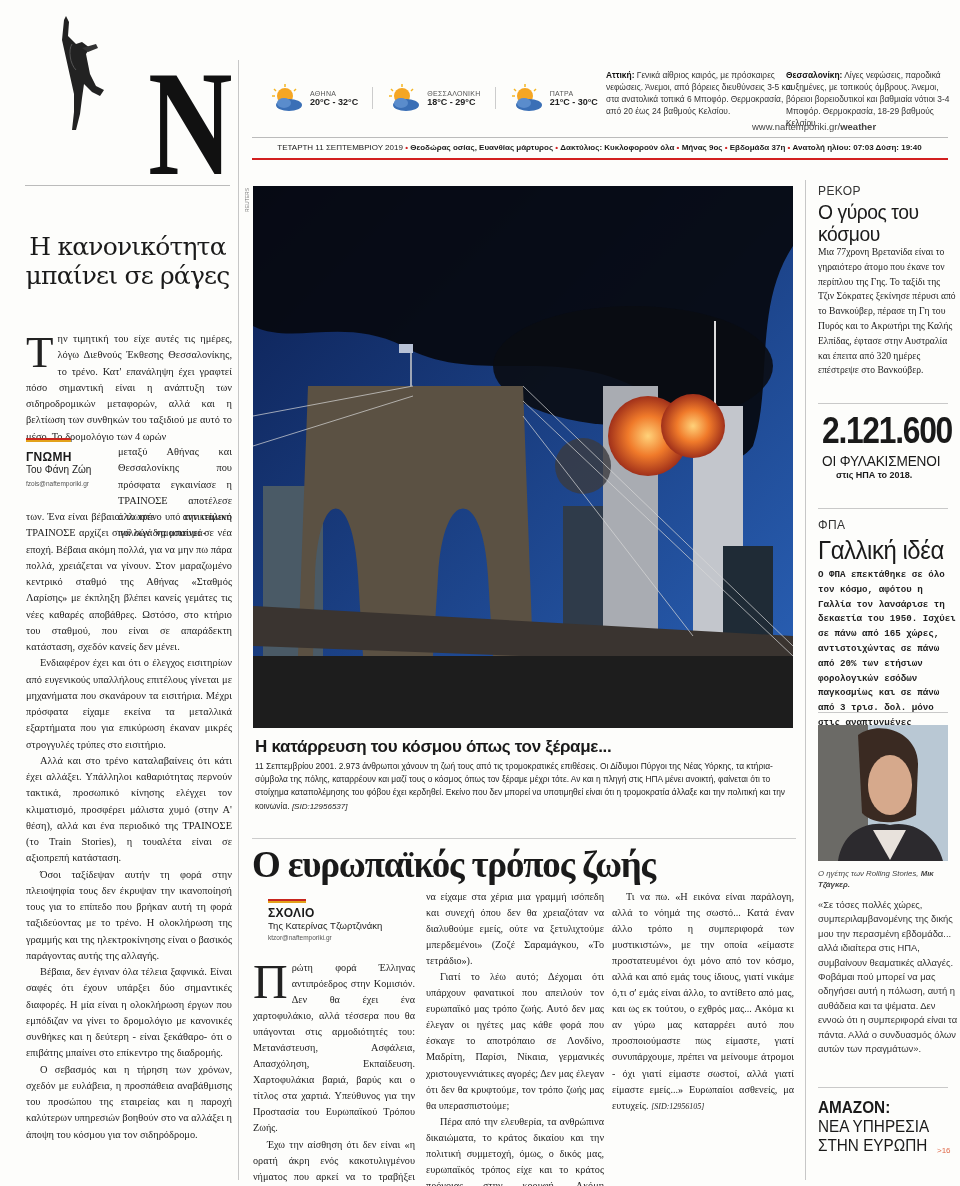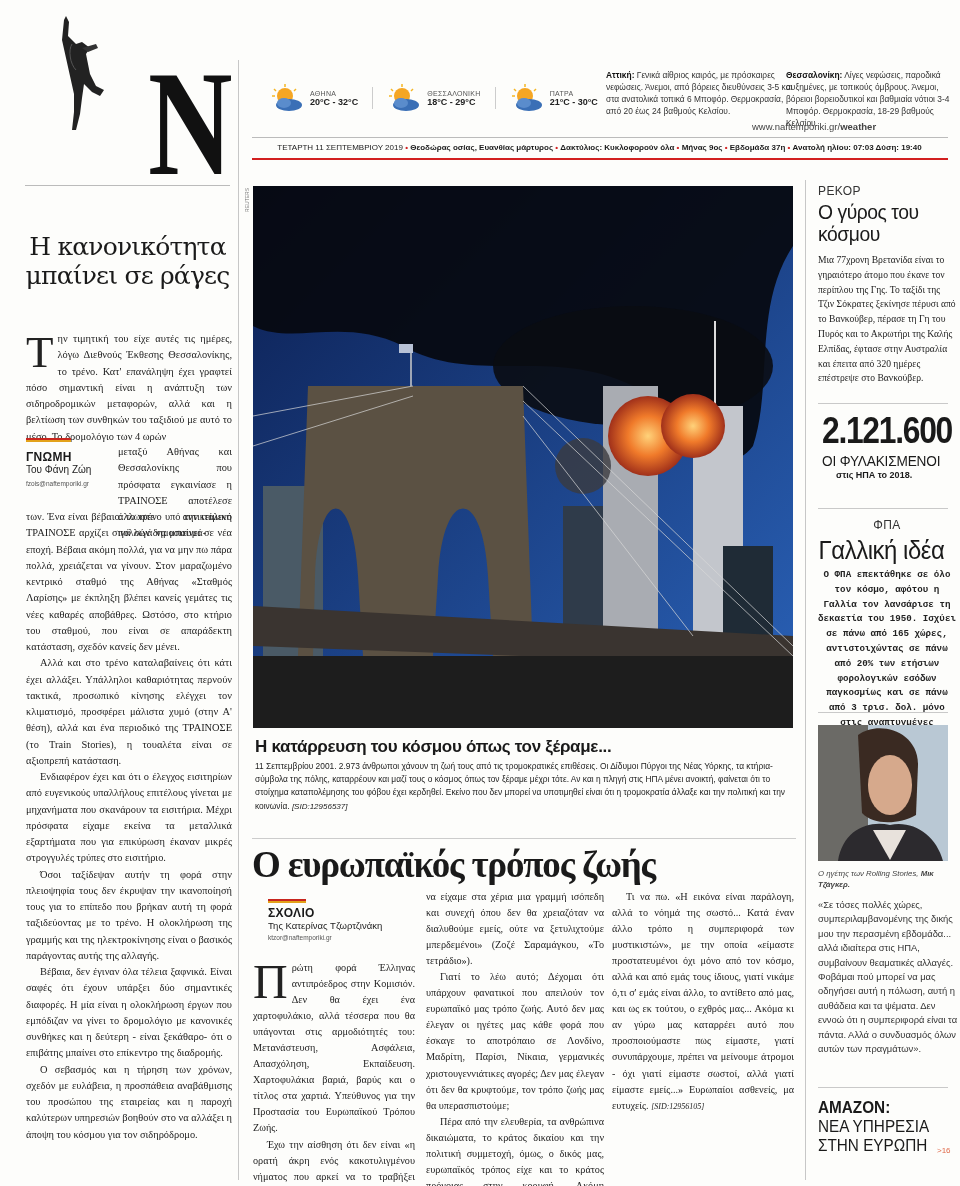--- a/index.html
+++ b/index.html
@@ -182,22 +182,22 @@
   <div class="redbar"></div>
   <div class="byline-kicker" style="margin-top:8px;">ΓΝΩΜΗ</div>
   <div class="byline-name">Του Φάνη Ζώη</div>
   <div class="byline-email" style="margin-top:5px;">fzois@naftemporiki.gr</div>
 </div>
 
 <div class="abs body-text" style="left:118px; top:444px; width:114px;">μεταξύ Αθήνας και Θεσσαλονίκης που πρόσφατα εγκαινίασε η ΤΡΑΙΝΟΣΕ αποτέλεσε άλλωστε αντικείμενο πολλών δημοσιευμά-</div>
 
 <div class="abs body-text" style="left:26px; top:509px; width:206px;">
   <p>των. Ένα είναι βέβαιο: το τρένο υπό την ιταλική ΤΡΑΙΝΟΣΕ αρχίζει σιγά σιγά να μπαίνει σε νέα εποχή. Βέβαια ακόμη πολλά, για να μην πω πάρα πολλά, χρειάζεται να γίνουν. Στον μαραζωμένο κεντρικό σταθμό της Αθήνας «Σταθμός Λαρίσης» με έκπληξη βλέπει κανείς γεμάτες τις νέες καθαρές αποβάθρες. Ωστόσο, στο κτήριο του σταθμού, που είναι σε απαράδεκτη κατάσταση, σχεδόν κανείς δεν μένει.</p>
+  <p class="indent">Ενδιαφέρον έχει και ότι ο έλεγχος εισιτηρίων από ευγενικούς υπαλλήλους επιτέλους γίνεται με μηχανήματα που σκανάρουν τα εισιτήρια. Μέχρι πρόσφατα είχαμε εκείνα τα μεταλλικά εξαρτήματα που για επικύρωση έκαναν μικρές στρογγυλές τρύπες στο εισιτήριο.</p>
   <p class="indent">Αλλά και στο τρένο καταλαβαίνεις ότι κάτι έχει αλλάξει. Υπάλληλοι καθαριότητας περνούν τακτικά, προσωπικό κίνησης ελέγχει τον κλιματισμό, προσφέρει μάλιστα χυμό (στην Α' θέση), αλλά και ένα περιοδικό της ΤΡΑΙΝΟΣΕ (το Train Stories), η τουαλέτα είναι σε αξιοπρεπή κατάσταση.</p>
-  <p class="indent">Ενδιαφέρον έχει και ότι ο έλεγχος εισιτηρίων από ευγενικούς υπαλλήλους επιτέλους γίνεται με μηχανήματα που σκανάρουν τα εισιτήρια. Μέχρι πρόσφατα είχαμε εκείνα τα μεταλλικά εξαρτήματα που για επικύρωση έκαναν μικρές στρογγυλές τρύπες στο εισιτήριο.</p>
   <p class="indent">Όσοι ταξίδεψαν αυτήν τη φορά στην πλειοψηφία τους δεν έκρυψαν την ικανοποίησή τους για το επίπεδο που βρήκαν αυτή τη φορά ταξιδεύοντας με το τρένο. Η ολοκλήρωση της γραμμής και της ηλεκτροκίνησης είναι ο βασικός παράγοντας αυτής της αλλαγής.</p>
   <p class="indent">Βέβαια, δεν έγιναν όλα τέλεια ξαφνικά. Είναι σαφές ότι έχουν υπάρξει δύο σημαντικές διαφορές. Η μία είναι η ολοκλήρωση έργων που εμπόδιζαν να γίνει το δρομολόγιο με κανονικές συνθήκες και η δεύτερη - είναι ξεκάθαρο- ότι ο επιβάτης μπαίνει στο επίκεντρο της διαδρομής.</p>
   <p class="indent"><span>Ο σεβασμός και η τήρηση των χρόνων, σχεδόν με ευλάβεια, η προσπάθεια αναβάθμισης του προσώπου της εταιρείας και η παροχή καλύτερων υπηρεσιών βοηθούν στο να αλλάξει η άποψη του κόσμου για τον σιδηρόδρομο.</span> </p>
 </div>
 
 <div id="hero-credit" class="abs sans">REUTERS</div>
 <div id="hero" class="abs">
   <svg width="540" height="542" viewBox="0 0 540 542">
     <defs>
       <linearGradient id="sky" x1="0" y1="0" x2="1" y2="1">
@@ -263,32 +263,32 @@
   <p class="indent">Πέρα από την ελευθερία, τα ανθρώπινα δικαιώματα, το κράτος δικαίου και την πολιτική συμμετοχή, όμως, ο δικός μας, ευρωπαϊκός τρόπος είχε και το κράτος πρόνοιας στην κορυφή. Ακόμη διαφοροποιείται από</p>
 </div>
 
 <div class="col" style="left:612px; top:889px; width:182px;">
   <p class="indent"><span>Τι να πω. «Η εικόνα είναι παράλογη, αλλά το νόημά της σωστό... Κατά έναν άλλο τρόπο η συμπεριφορά των μυστικιστών», με την οποία «είμαστε προστατευμένοι όχι μόνο από τον κόσμο, αλλά και από εμάς τους ίδιους, γιατί νικάμε ό,τι σ' εμάς είναι άλλο, το αντίθετο από μας, και ως εκ τούτου, ο εχθρός μας... Ακόμα κι αν γύρω μας καταρρέει αυτό που προσποιούμαστε πως είμαστε, γιατί συνυπάρχουμε, πρέπει να μείνουμε άτρομοι - όχι γιατί είμαστε σωστοί, αλλά γιατί είμαστε εμείς...» Ευρωπαίοι ασθενείς, μα ευτυχείς.</span> <span class="sid">[SID:12956105]</span></p>
 </div>
 
 <div class="abs" style="left:818px; top:184px; width:138px;">
   <div class="side-kicker">ΡΕΚΟΡ</div>
   <div class="side-title" style="margin-top:3px; width:140px;">Ο γύρος του κόσμου</div>
-  <div class="side-body" style="margin-top:8px;">Μια 77χρονη Βρετανίδα είναι το γηραιότερο άτομο που έκανε τον περίπλου της Γης. Το ταξίδι της Τζιν Σόκρατες ξεκίνησε πέρυσι από το Βανκούβερ, πέρασε τη Γη του Πυρός και το Ακρωτήρι της Καλής Ελπίδας, έφτασε στην Αυστραλία και έπειτα από 320 ημέρες επέστρεψε στο Βανκούβερ.</div>
+  <div class="side-body" style="margin-top:0;">Μια 77χρονη Βρετανίδα είναι το γηραιότερο άτομο που έκανε τον περίπλου της Γης. Το ταξίδι της Τζιν Σόκρατες ξεκίνησε πέρυσι από το Βανκούβερ, πέρασε τη Γη του Πυρός και το Ακρωτήρι της Καλής Ελπίδας, έφτασε στην Αυστραλία και έπειτα από 320 ημέρες επέστρεψε στο Βανκούβερ.</div>
 </div>
 <div class="abs hr" style="left:818px; top:403px; width:130px;"></div>
 
 <div class="abs" style="left:822px; top:410px; width:140px;">
   <div id="big-number">2.121.600</div>
   <div id="big-label">ΟΙ ΦΥΛΑΚΙΣΜΕΝΟΙ</div>
   <div id="big-sub" style="margin-left:14px;">στις ΗΠΑ το 2018.</div>
 </div>
 <div class="abs hr" style="left:818px; top:508px; width:130px;"></div>
 
-<div class="abs" style="left:818px; top:518px; width:138px;text-align:center;">
+<div class="abs" style="left:818px; top:518px; width:138px;">
   <div class="side-kicker">ΦΠΑ</div>
   <div class="side-title" style="font-size:26px; line-height:28px; margin-top:4px;">Γαλλική ιδέα</div>
   <div class="side-sans" style="font-weight:bold; margin-top:4px; font-size:9.2px;">
     <span style="font-weight:bold;">Ο ΦΠΑ</span><span style="font-weight:600;"> επεκτάθηκε σε όλο τον κόσμο, αφότου η Γαλλία τον λανσάρισε τη δεκαετία του 1950. Ισχύει σε πάνω από 165 χώρες, αντιστοιχώντας σε πάνω από 20% των ετήσιων φορολογικών εσόδων παγκοσμίως και σε πάνω από 3 τρισ. δολ. μόνο στις αναπτυγμένες οικονομίες.</span>
   </div>
 </div>
 <div class="abs hr" style="left:818px; top:712px; width:130px;"></div>
 
 <div id="portrait" class="abs">
   <svg width="130" height="136" viewBox="0 0 130 136">

